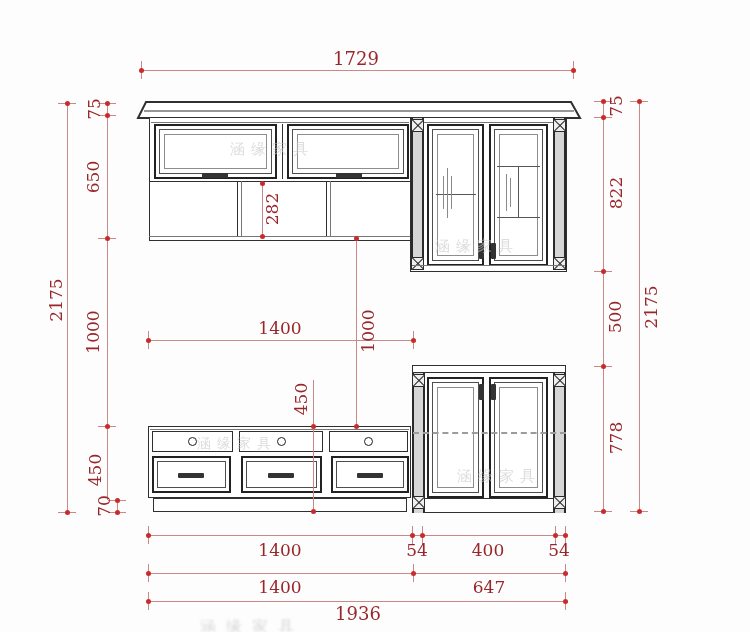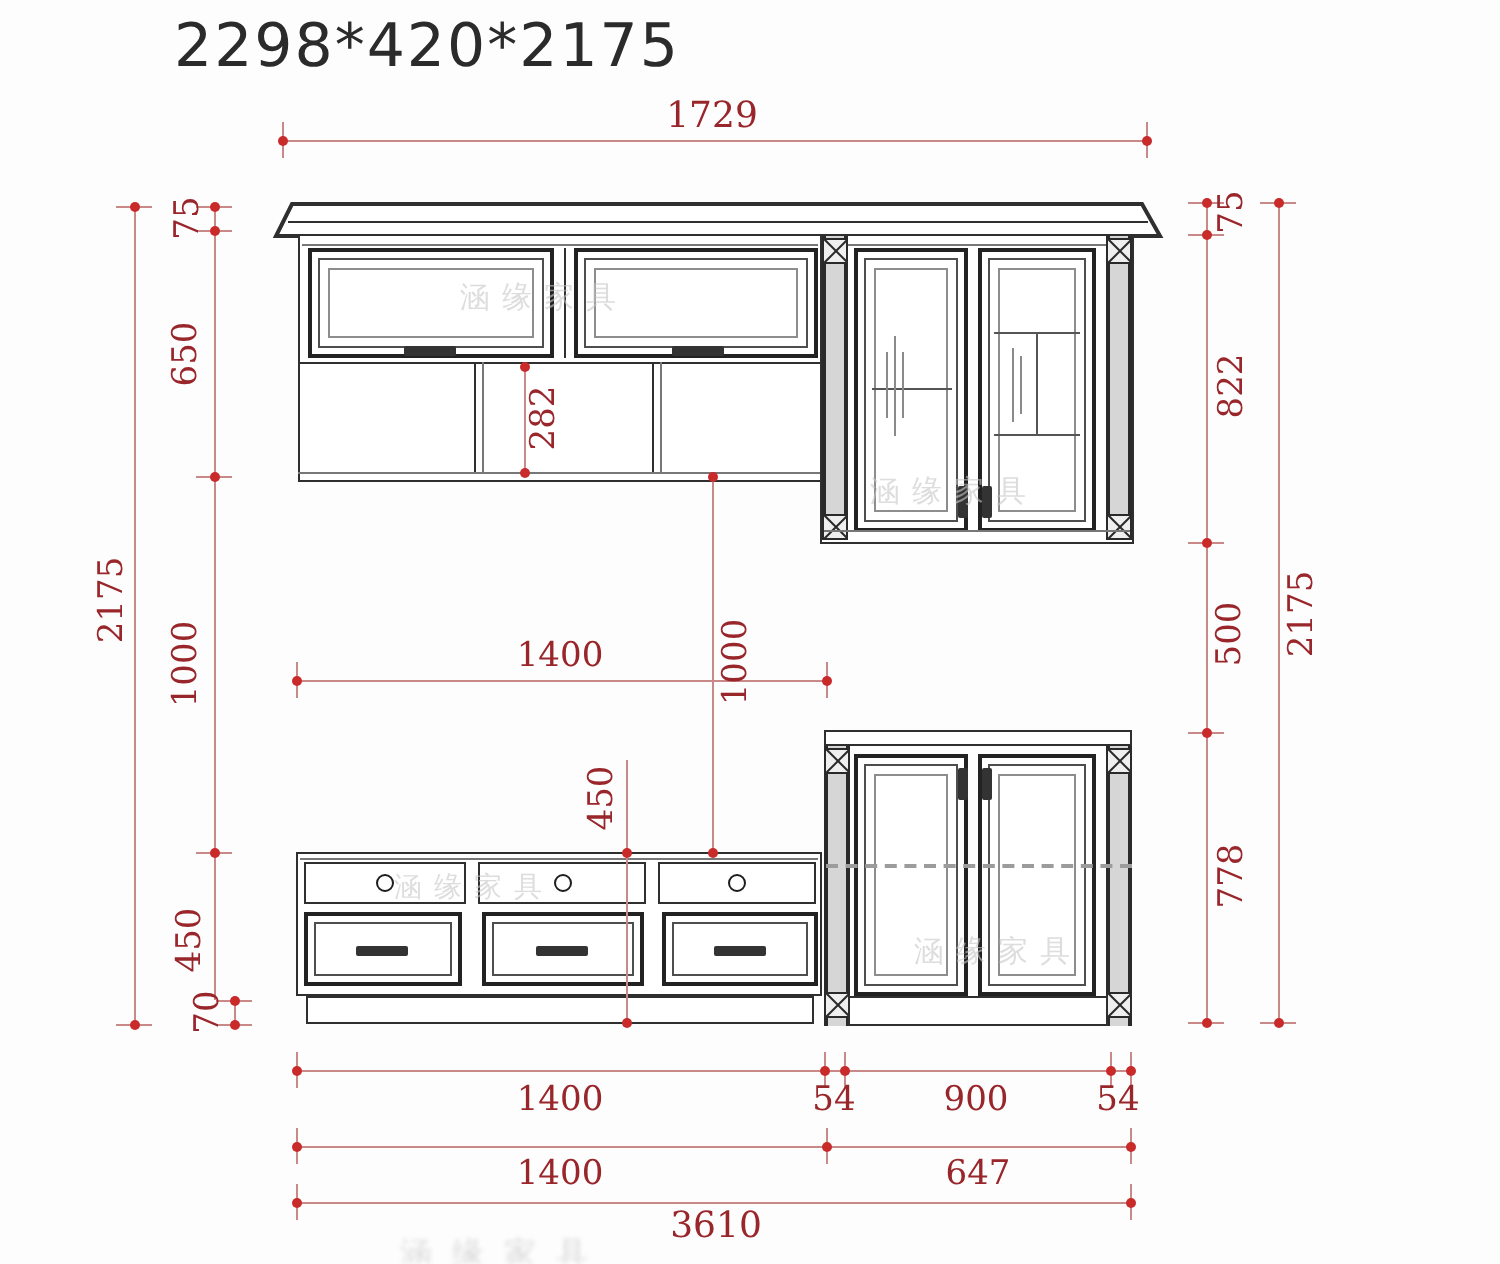--- a/index.html
+++ b/index.html
@@ -51,21 +51,20 @@
   .wm{position:absolute;color:#c7c7c7;opacity:.6;font-size:15px;letter-spacing:6px;
       white-space:nowrap;transform:translate(-50%,-50%);}
   .wmb{position:absolute;left:200px;top:617px;width:265px;height:15px;overflow:hidden;
        color:#d2d2d2;font-size:16px;letter-spacing:10px;filter:blur(1px);opacity:.8;}
 </style>
 </head>
 <body>
 
 <div id="canvas">
 
-  <div class="title">2298*420*2175</div>
 
   <svg class="abs" style="left:136px;top:100px;" width="446" height="20" viewBox="0 0 446 20">
     <polygon points="10,2 435,2 444,18 2,18" fill="#ffffff" stroke="#2f2f2f" stroke-width="2"></polygon>
     <line x1="8" y1="11" x2="438" y2="11" stroke="#2f2f2f" stroke-width="1"></line>
   </svg>
 
   <div class="k" style="left:149px;top:117px;width:262px;height:124px;"></div>
   <div class="sh lt" style="left:151px;top:122px;width:258px;"></div>
   <div class="dframe" style="left:154px;top:124px;width:123px;height:55px;">
       <div class="f2"></div>
@@ -248,33 +247,33 @@
   <div class="vt" style="left:422px;top:535px;"></div>
   <div class="vt" style="left:555px;top:535px;"></div>
   <div class="vt" style="left:565px;top:535px;"></div>
   <div class="dot" style="left:148px;top:535px;"></div>
   <div class="dot" style="left:412px;top:535px;"></div>
   <div class="dot" style="left:422px;top:535px;"></div>
   <div class="dot" style="left:555px;top:535px;"></div>
   <div class="dot" style="left:565px;top:535px;"></div>
   <div class="dlab" style="left:280px;top:550px;">1400</div>
   <div class="dlab" style="left:417px;top:550px;">54</div>
-  <div class="dlab" style="left:488px;top:550px;">900</div>
+  <div class="dlab" style="left:488px;top:550px;">400</div>
   <div class="dlab" style="left:559px;top:550px;">54</div>
 
   <div class="hl" style="left:148px;top:573px;width:417px;"></div>
   <div class="vt" style="left:148px;top:573px;"></div>
   <div class="vt" style="left:413px;top:573px;"></div>
   <div class="vt" style="left:565px;top:573px;"></div>
   <div class="dot" style="left:148px;top:573px;"></div>
   <div class="dot" style="left:413px;top:573px;"></div>
   <div class="dot" style="left:565px;top:573px;"></div>
   <div class="dlab" style="left:280px;top:587px;">1400</div>
   <div class="dlab" style="left:489px;top:587px;">647</div>
 
   <div class="hl" style="left:148px;top:601px;width:417px;"></div>
   <div class="vt" style="left:148px;top:601px;"></div>
   <div class="vt" style="left:565px;top:601px;"></div>
   <div class="dot" style="left:148px;top:601px;"></div>
   <div class="dot" style="left:565px;top:601px;"></div>
-  <div class="dlab" style="left:358px;top:613px;font-size:18px;">3610</div>
+  <div class="dlab" style="left:358px;top:613px;font-size:18px;">1936</div>
 
 </div>
 
 </body></html>

